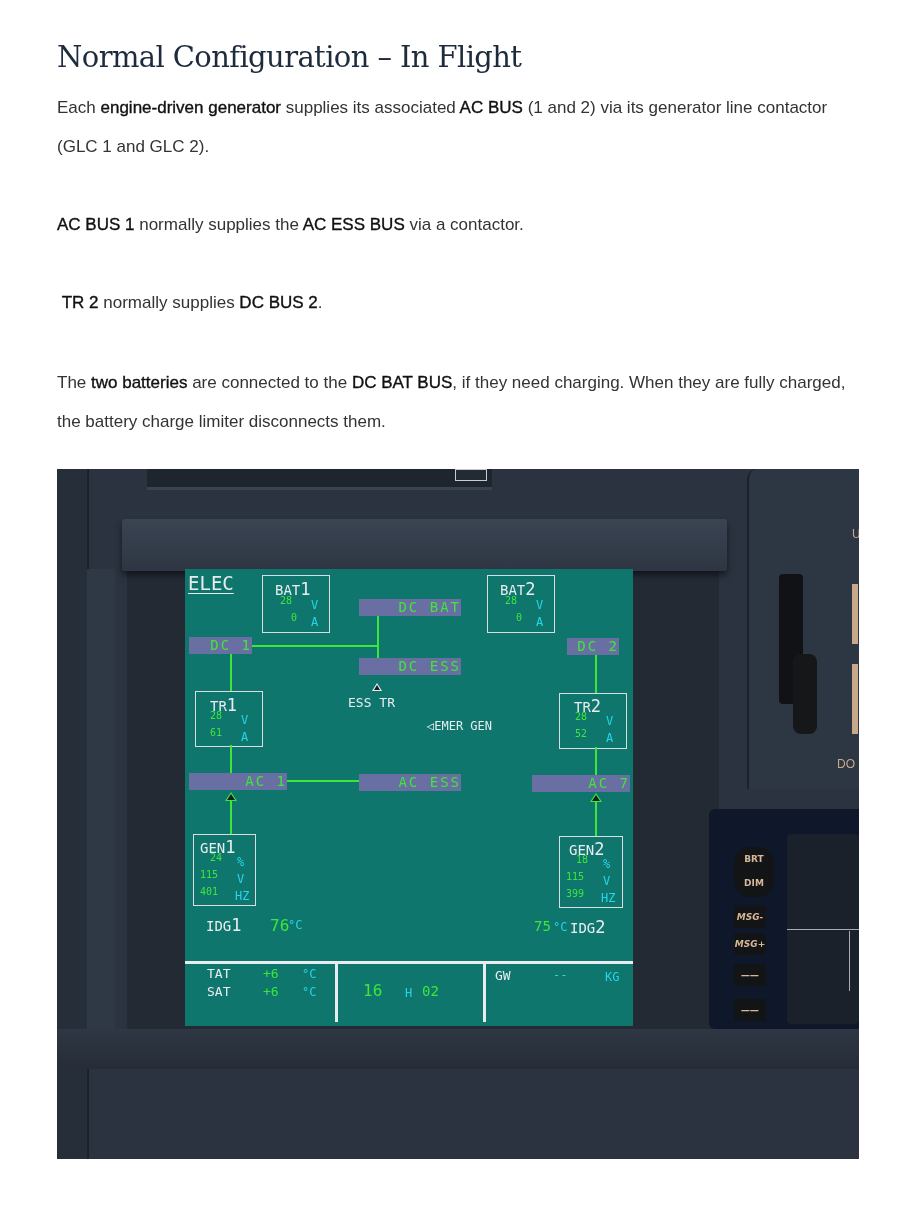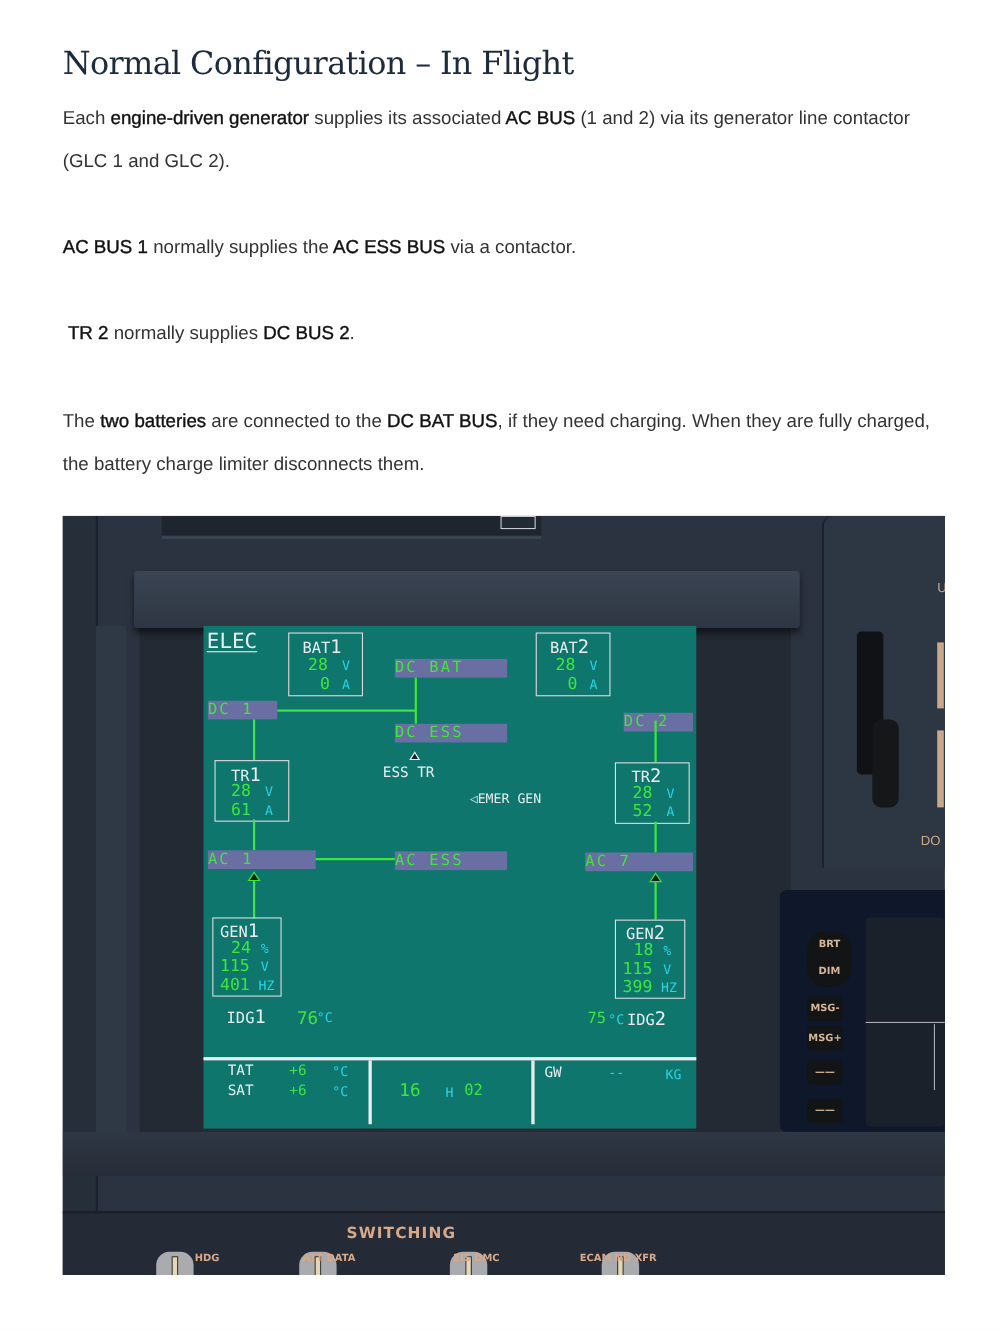--- a/index.html
+++ b/index.html
@@ -22,39 +22,39 @@
   .left-col { position: absolute; left: 30px; top: 100px; width: 28px; height: 460px; background: #2f3845; }
   .right-panel { position: absolute; left: 690px; top: 0; width: 112px; height: 320px; background: #2d3643; border-left: 2px solid #1c222b; border-radius: 10px 0 0 0; }
   .lever { position: absolute; left: 30px; top: 105px; width: 24px; height: 130px; background: #101215; border-radius: 4px; }
   .lever-knob { position: absolute; left: 44px; top: 185px; width: 24px; height: 80px; background: #151719; border-radius: 8px; }
   .gear-label-u { position: absolute; left: 103px; top: 58px; color: #c9a88a; font-size: 12px; }
   .gear-label-do { position: absolute; left: 88px; top: 288px; color: #c9a88a; font-size: 12px; }
   .gear-bar { position: absolute; left: 103px; top: 115px; width: 6px; height: 60px; background: #c9a88a; }
   .gear-bar2 { position: absolute; left: 103px; top: 195px; width: 6px; height: 70px; background: #c9a88a; }
 
   .ecam-ctrl { position: absolute; left: 652px; top: 340px; width: 150px; height: 220px; background: #0f172a; border-radius: 6px 0 0 6px; }
-  .ecam-btn { position: absolute; left: 25px; width: 32px; height: 22px; background: #121416; border-radius: 3px; color: #d7b79a; font-size: 9px; font-weight: bold; text-align: center; line-height: 22px; font-family: "DejaVu Sans", sans-serif; }
+  .ecam-btn { position: absolute; left: 25px; width: 32px; height: 22px; background: #121416; border-radius: 3px; color: #d7b79a; font-size: 9px; font-weight: bold; text-align: center; line-height: 22px; font-family: "DejaVu Sans", sans-serif; font-style: italic; }
   .ecam-brt { position: absolute; left: 25px; top: 38px; width: 40px; height: 50px; background: #121416; border-radius: 16px; }
   .ecam-brt span { display: block; text-align: center; color: #d7b79a; font-size: 9px; font-weight: bold; font-family: "DejaVu Sans", sans-serif; line-height: 24px; }
   .ecam-lower-screen { position: absolute; left: 78px; top: 25px; width: 72px; height: 190px; background: #1b212b; border-radius: 4px; }
   .ecam-lower-line { position: absolute; left: 78px; top: 120px; width: 72px; height: 1px; background: #aab; }
   .ecam-lower-vline { position: absolute; left: 140px; top: 122px; width: 1px; height: 60px; background: #aab; }
 
   .switching { position: absolute; left: 0; top: 632px; width: 802px; height: 58px; background: #242b36; border-top: 2px solid #1a1f27; }
   .switching-title { position: absolute; left: 258px; top: 10px; color: #d7a98a; font-size: 14px; font-weight: bold; letter-spacing: 1px; font-family: "DejaVu Sans", sans-serif; }
   .knob { position: absolute; top: 35px; width: 34px; height: 30px; background: #a9abae; border-radius: 12px 12px 0 0; }
   .knob::after { content: ""; position: absolute; left: 14px; top: 4px; width: 4px; height: 22px; background: #e6d6b8; border: 1px solid #333; }
   .sw-label { position: absolute; top: 36px; color: #d7a98a; font-size: 9px; font-weight: bold; font-family: "DejaVu Sans", sans-serif; }
 
   
   .screen { position: absolute; left: 128px; top: 100px; width: 448px; height: 457px; background: #0f766e; font-family: "DejaVu Sans Mono", monospace; }
   .wt { position: absolute; color: #e9ecef; font-size: 13px; white-space: nowrap; }
-  .gn { position: absolute; color: #3ee63a; font-size: 15px; white-space: nowrap; }
+  .gn { position: absolute; color: #3ee63a; font-size: 10px; white-space: nowrap; }
   .cy { position: absolute; color: #27d4e8; font-size: 12px; white-space: nowrap; }
-  .bus { position: absolute; height: 17px; background: #6a6fa3; color: #3ee63a; font-size: 14px; text-align: left; line-height: 17px; letter-spacing: 2px; }
+  .bus { position: absolute; height: 17px; background: #6a6fa3; color: #3ee63a; font-size: 14px; text-align: right; line-height: 17px; letter-spacing: 2px; }
   .box { position: absolute; border: 1px solid #d9dde2; }
   .gl { position: absolute; background: #3ee63a; }
   .hl { height: 2px; }
   .vl { width: 2px; }
   .tri { position: absolute; width: 0; height: 0; border-left: 6px solid transparent; border-right: 6px solid transparent; border-bottom: 9px solid #3ee63a; }
   .tri::after { content: ""; position: absolute; left: -4px; top: 2px; border-left: 4px solid transparent; border-right: 4px solid transparent; border-bottom: 6px solid #1a1d24; }
   .tri-w { position: absolute; width: 0; height: 0; border-left: 5px solid transparent; border-right: 5px solid transparent; border-bottom: 8px solid #e9ecef; }
   .tri-w::after { content: ""; position: absolute; left: -3px; top: 2px; border-left: 3px solid transparent; border-right: 3px solid transparent; border-bottom: 5px solid #1a1d24; }
   .wline { position: absolute; background: #e9ecef; }
   .elec-title { position: absolute; left: 3px; top: 3px; color: #e9ecef; font-size: 19px; text-decoration: underline; text-underline-offset: 3px; }
@@ -104,31 +104,20 @@
     <div class="ecam-btn" style="top:124px">MSG+</div>
     <div class="ecam-btn" style="top:155px">——</div>
     <div class="ecam-btn" style="top:190px">——</div>
     <div class="ecam-lower-screen"></div>
     <div class="ecam-lower-line"></div>
     <div class="ecam-lower-vline"></div>
   </div>
 
   <div class="bezel-lower"></div>
 
-  <div class="switching">
-    <div class="switching-title">SWITCHING</div>
-    <div class="knob" style="left:85px"></div>
-    <div class="sw-label" style="left:120px">HDG</div>
-    <div class="knob" style="left:215px"></div>
-    <div class="sw-label" style="left:218px">ATT DATA</div>
-    <div class="knob" style="left:352px"></div>
-    <div class="sw-label" style="left:355px">EIS DMC</div>
-    <div class="knob" style="left:490px"></div>
-    <div class="sw-label" style="left:470px">ECAM ND XFR</div>
-  </div>
 
   <div class="screen">
     <div class="elec-title">ELEC</div>
 
     <div class="box" style="left:77px;top:6px;width:66px;height:56px"></div>
     <div class="wt" style="left:90px;top:10px;font-size:14px"><span>BAT</span><span style="font-size:17px">1</span></div>
     <div class="gn" style="left:95px;top:26px">28</div>
     <div class="cy" style="left:126px;top:29px">V</div>
     <div class="gn" style="left:106px;top:43px">0</div>
     <div class="cy" style="left:126px;top:46px">A</div>
@@ -138,21 +127,21 @@
     <div class="gn" style="left:320px;top:26px">28</div>
     <div class="cy" style="left:351px;top:29px">V</div>
     <div class="gn" style="left:331px;top:43px">0</div>
     <div class="cy" style="left:351px;top:46px">A</div>
 
     <div class="bus" style="left:174px;top:30px;width:102px">DC BAT</div>
     <div class="gl vl" style="left:192px;top:47px;height:42px"></div>
     <div class="bus" style="left:174px;top:89px;width:102px">DC ESS</div>
     <div class="bus" style="left:4px;top:68px;width:63px">DC 1</div>
     <div class="gl hl" style="left:67px;top:76px;width:126px"></div>
-    <div class="bus" style="left:382px;top:79px;width:63px">DC 2</div>
+    <div class="bus" style="left:382px;top:69px;width:52px">DC 2</div>
 
     <div class="tri-w" style="left:187px;top:114px"></div>
     <div class="wt" style="left:163px;top:126px">ESS TR</div>
     <div class="wt" style="left:242px;top:150px;font-size:12px">◁EMER GEN</div>
 
     <div class="gl vl" style="left:45px;top:85px;width:2px;height:37px"></div>
     <div class="box" style="left:10px;top:122px;width:66px;height:54px"></div>
     <div class="wt" style="left:25px;top:126px;font-size:14px"><span>TR</span><span style="font-size:17px">1</span></div>
     <div class="gn" style="left:25px;top:141px">28</div>
     <div class="cy" style="left:56px;top:144px">V</div>

